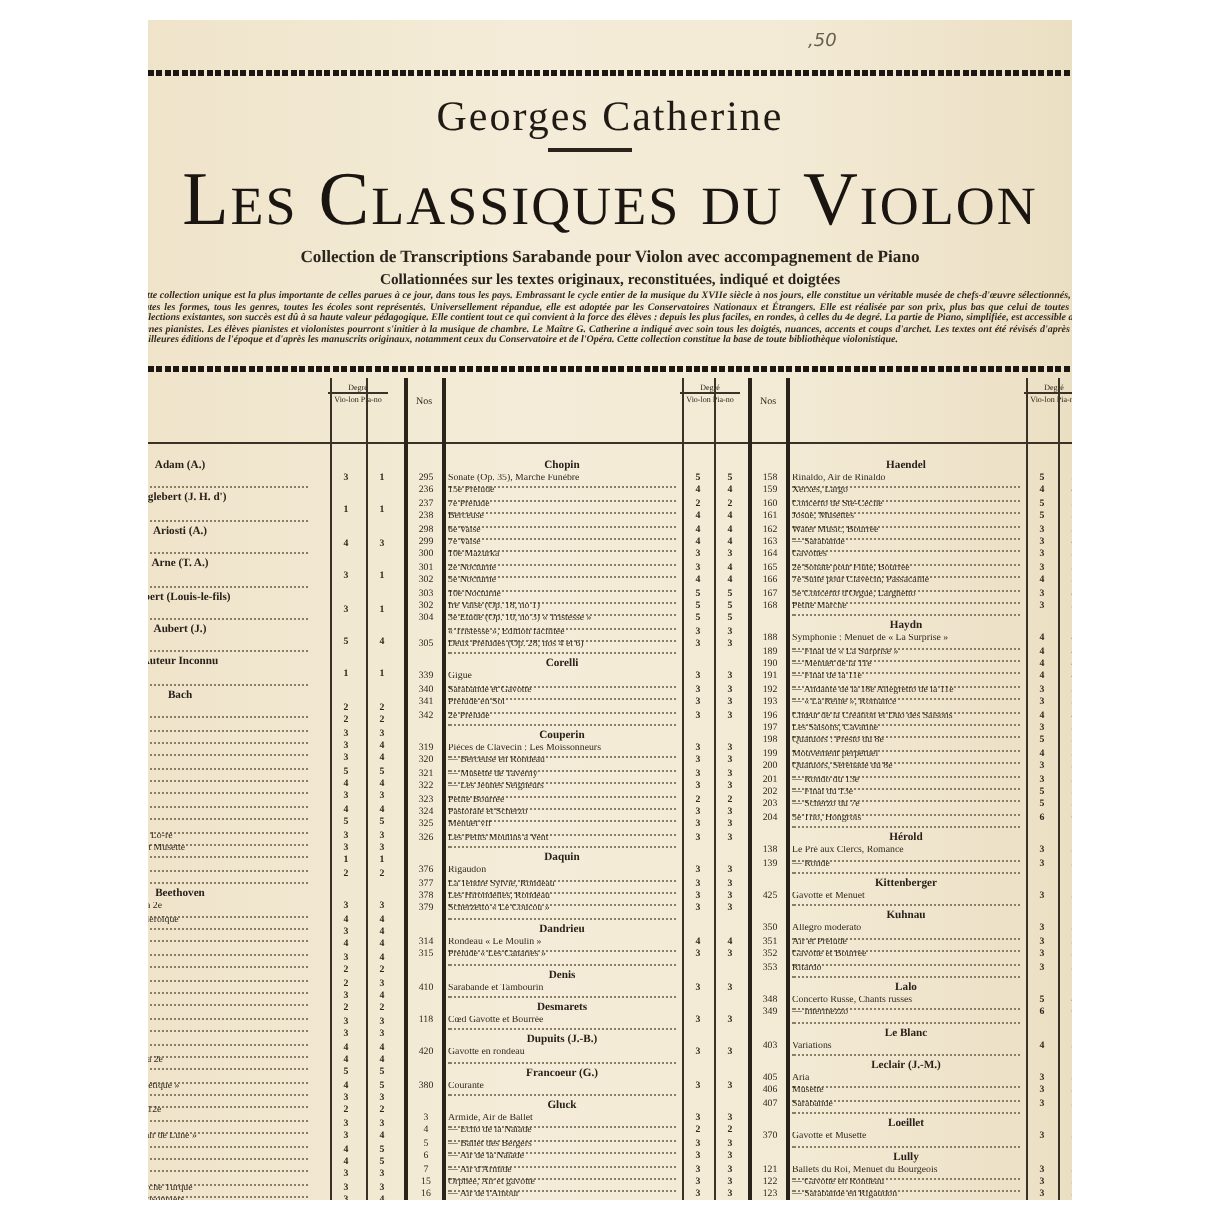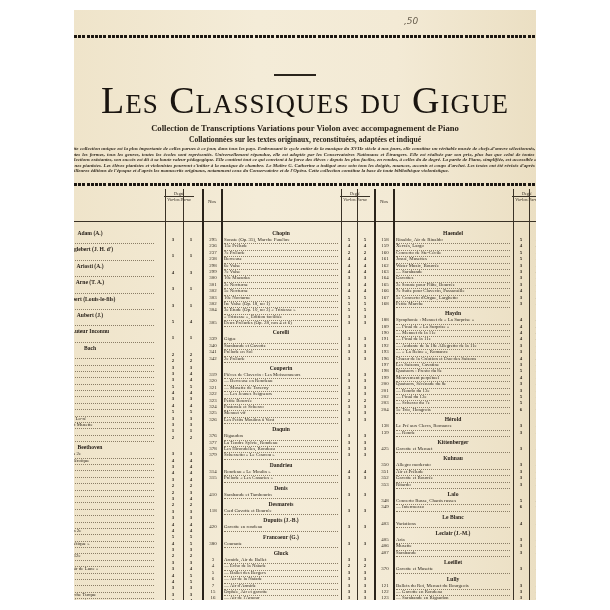--- a/index.html
+++ b/index.html
@@ -34,24 +34,25 @@
   .row .tt{position:absolute;overflow:hidden;border-bottom:0.5px dotted #8a7d66;}
   .row .p1,.row .p2{position:absolute;width:10px;text-align:center;font-weight:bold;}
 </style>
 </head>
 <body>
 
 <div class="page">
   <div class="annot">,50</div>
   <div class="dotrule r1"></div>
 
+  <div class="author">Georges Catherine</div>
   <div class="author-line"></div>
-  <div class="title">Les Classiques du Gigue</div>
-  <div class="sub1">Collection de Transcriptions Variations pour Violon avec accompagnement de Piano</div>
-  <div class="sub2">Collationnées sur les textes originaux, reconstituées, adaptées et indiqué</div>
+  <div class="title">Les Classiques du Violon</div>
+  <div class="sub1">Collection de Transcriptions Sarabande pour Violon avec accompagnement de Piano</div>
+  <div class="sub2">Collationnées sur les textes originaux, reconstituées, indiqué et doigtées</div>
   <div class="intro">Cette collection unique est la plus importante de celles parues à ce jour, dans tous les pays. Embrassant le cycle entier de la musique du XVIIe siècle à nos jours, elle constitue un véritable musée de chefs-d'œuvre sélectionnés, où toutes les formes, tous les genres, toutes les écoles sont représentés. Universellement répandue, elle est adoptée par les Conservatoires Nationaux et Étrangers. Elle est réalisée par son prix, plus bas que celui de toutes les collections existantes, son succès est dû à sa haute valeur pédagogique. Elle contient tout ce qui convient à la force des élèves : depuis les plus faciles, en rondes, à celles du 4e degré. La partie de Piano, simplifiée, est accessible aux jeunes pianistes. Les élèves pianistes et violonistes pourront s'initier à la musique de chambre. Le Maître G. Catherine a indiqué avec soin tous les doigtés, nuances, accents et coups d'archet. Les textes ont été révisés d'après les meilleures éditions de l'époque et d'après les manuscrits originaux, notamment ceux du Conservatoire et de l'Opéra. Cette collection constitue la base de toute bibliothèque violonistique.</div>
   <div class="dotrule r2"></div>
 
   <div class="table" id="catalog-table">
       <div class="col" style="left: -40px; width: 178px;">
         <div class="colhead">
           <div class="hdr-price" style="left: 138px;"><span class="cap">Degré</span><span>Vio-lon Pia-no</span></div>
         </div>
         <div class="vline" style="left: 139px;"></div>
         <div class="vline" style="left: 157px;"></div>

